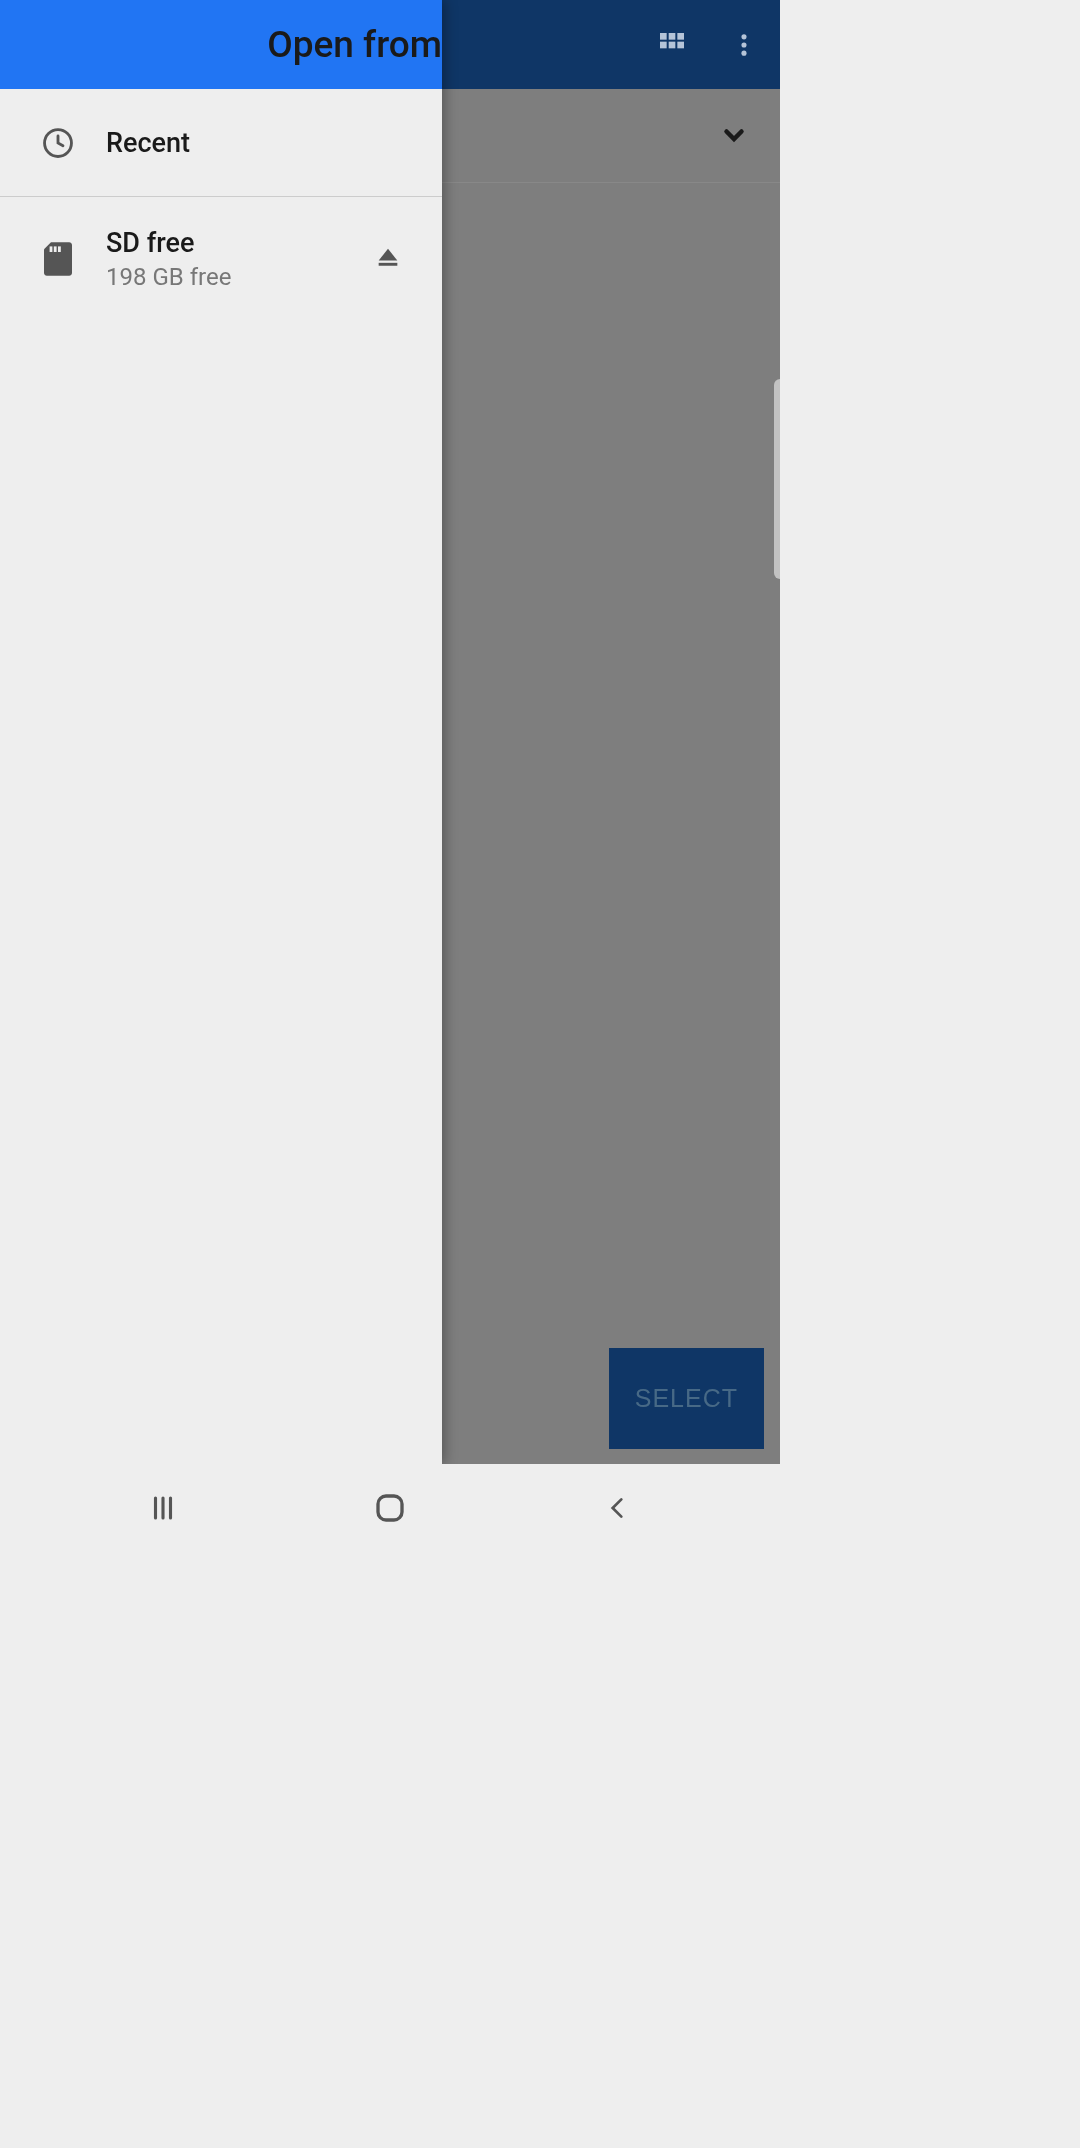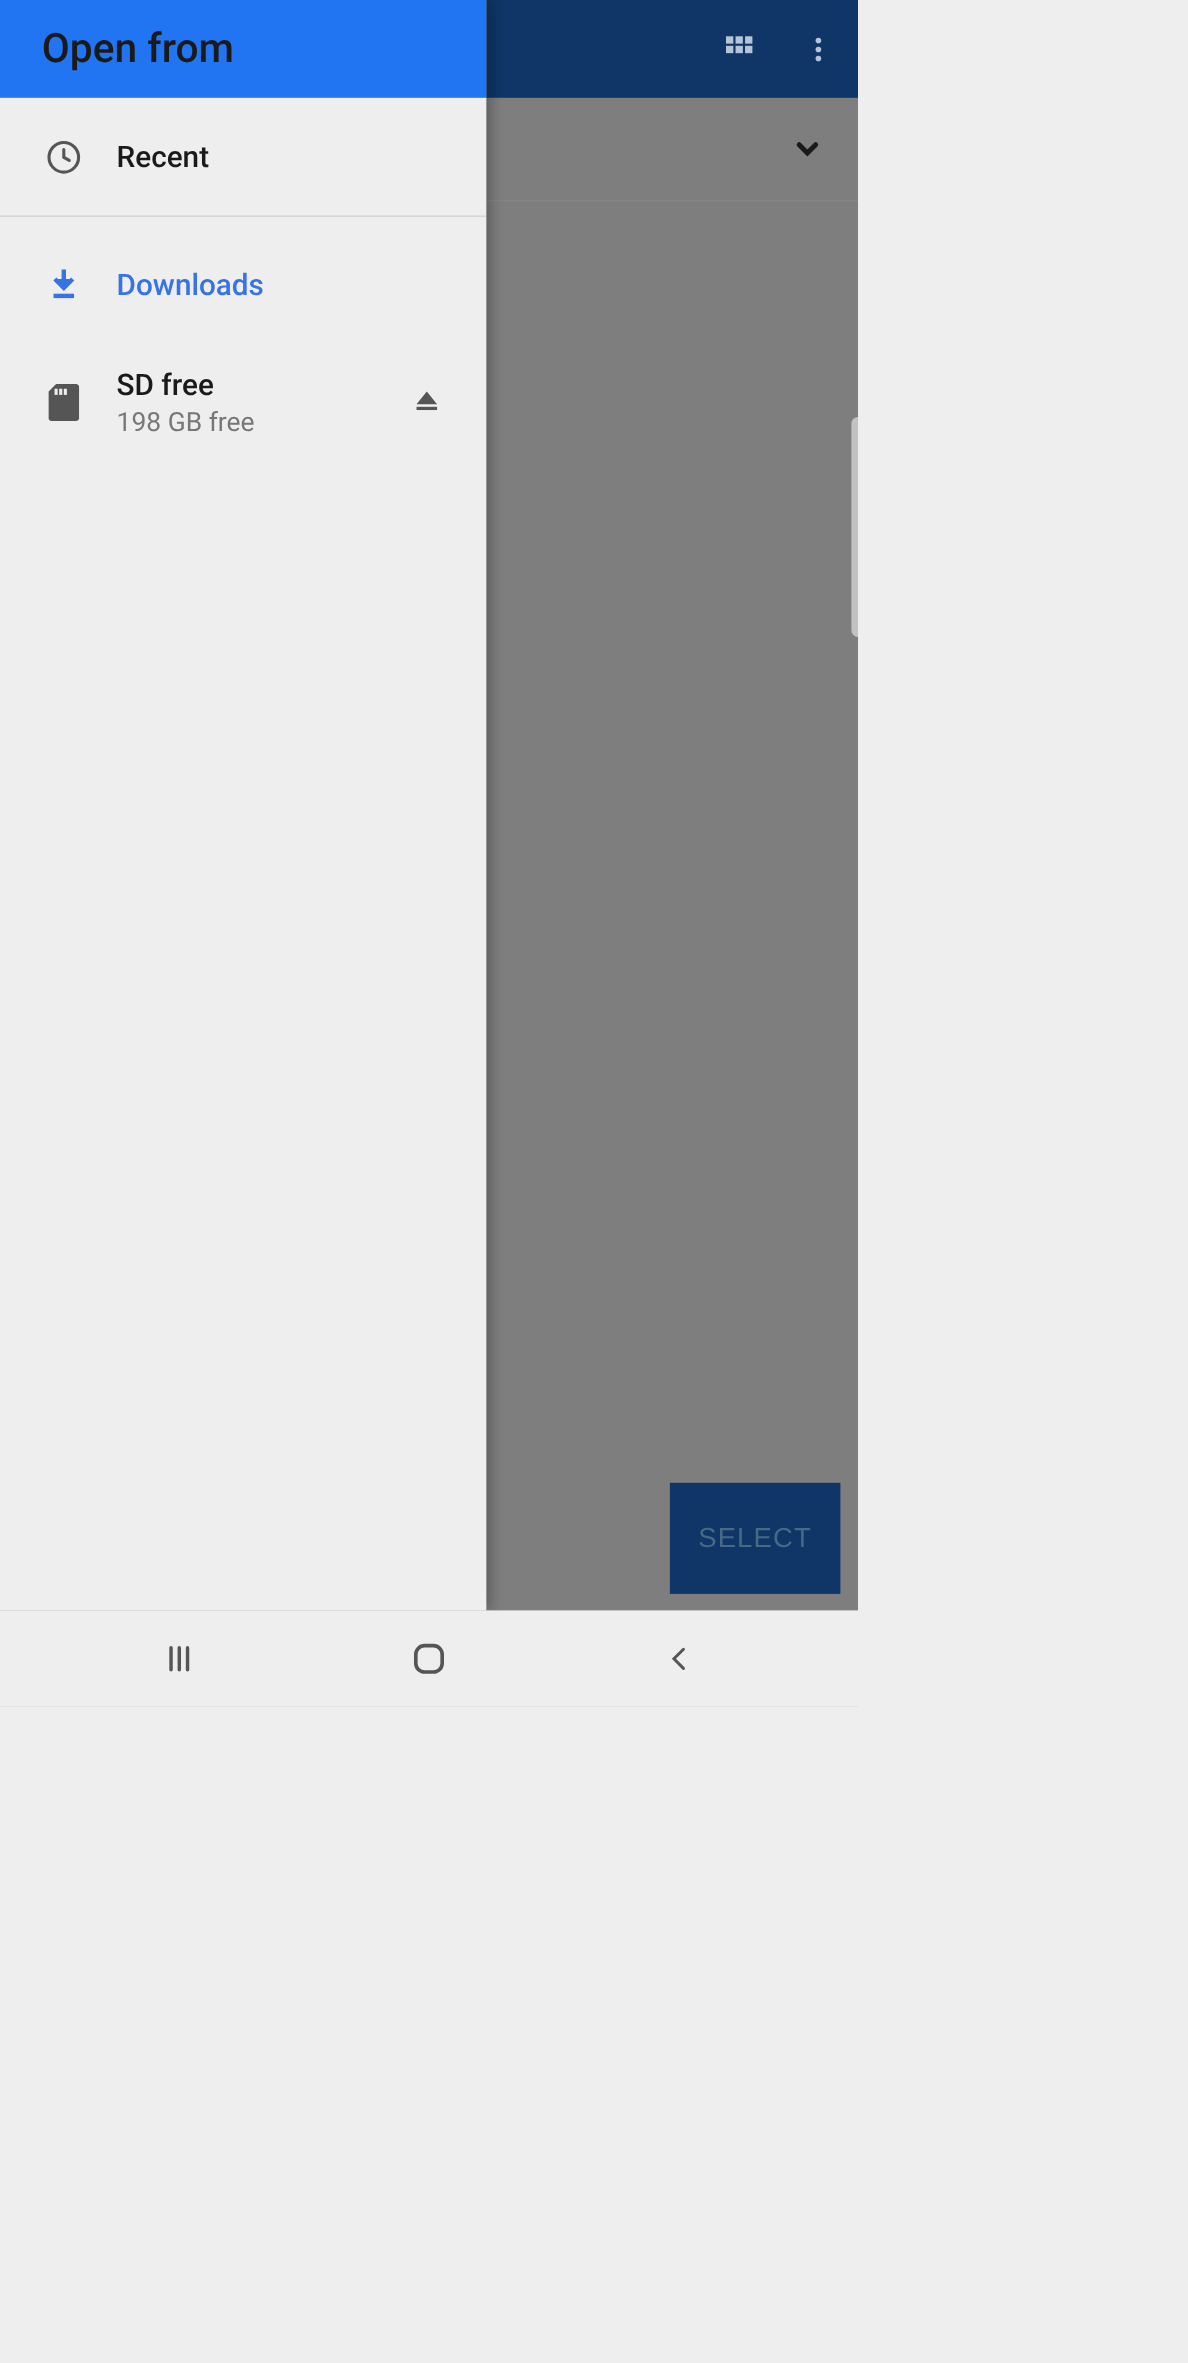--- a/index.html
+++ b/index.html
@@ -117,20 +117,21 @@
       display: flex;
       flex-direction: column;
     }
     
     .drawer-header {
       height: 89px;
       background: #2175f3;
       display: flex;
       align-items: center;
       padding-left: 38px;
+      justify-content: flex-end;
     }
     
     .drawer-title {
       font-size: 37px;
       font-weight: 500;
       color: #1a1a1a;
     }
     
     .drawer-body {
       flex: 1;
@@ -266,32 +267,20 @@
       </div>
       <div class="item-text">
         <span class="item-label">Recent</span>
       </div>
     </div>
 
     <div class="drawer-divider"></div>
 
     <div style="height:8px"></div>
 
-    <div class="drawer-item">
-      <div class="item-icon">
-        <svg width="32" height="32" viewBox="0 0 24 24">
-          <path d="M12 3v10M7 9l5 5 5-5" stroke="#3573e6" stroke-width="3" fill="none" stroke-linecap="square"></path>
-          <path d="M12 3l0 10l-5-5h10l-5 5z" fill="#3573e6"></path>
-          <rect x="5" y="18" width="14" height="3" fill="#3573e6"></rect>
-        </svg>
-      </div>
-      <div class="item-text">
-        <span class="item-label active">Downloads</span>
-      </div>
-    </div>
 
     <div class="drawer-item">
       <div class="item-icon">
         <svg width="28" height="34" viewBox="0 0 20 24">
           <path d="M5 0L0 5v17c0 1 1 2 2 2h16c1 0 2-1 2-2V2c0-1-1-2-2-2H5z" fill="#555555"></path>
           <rect x="4" y="3" width="2" height="4" fill="#eeeeee"></rect>
           <rect x="7" y="3" width="2" height="4" fill="#eeeeee"></rect>
           <rect x="10" y="3" width="2" height="4" fill="#eeeeee"></rect>
         </svg>
       </div>

